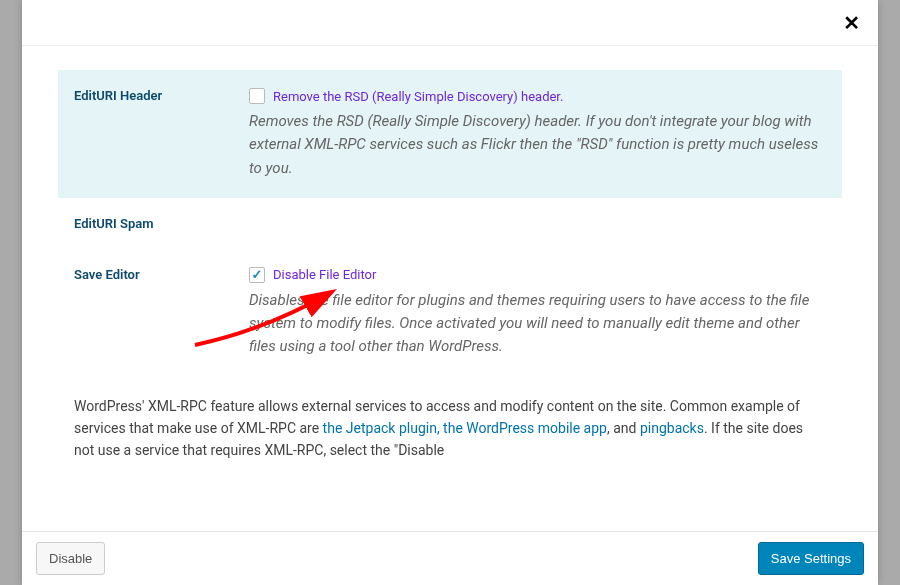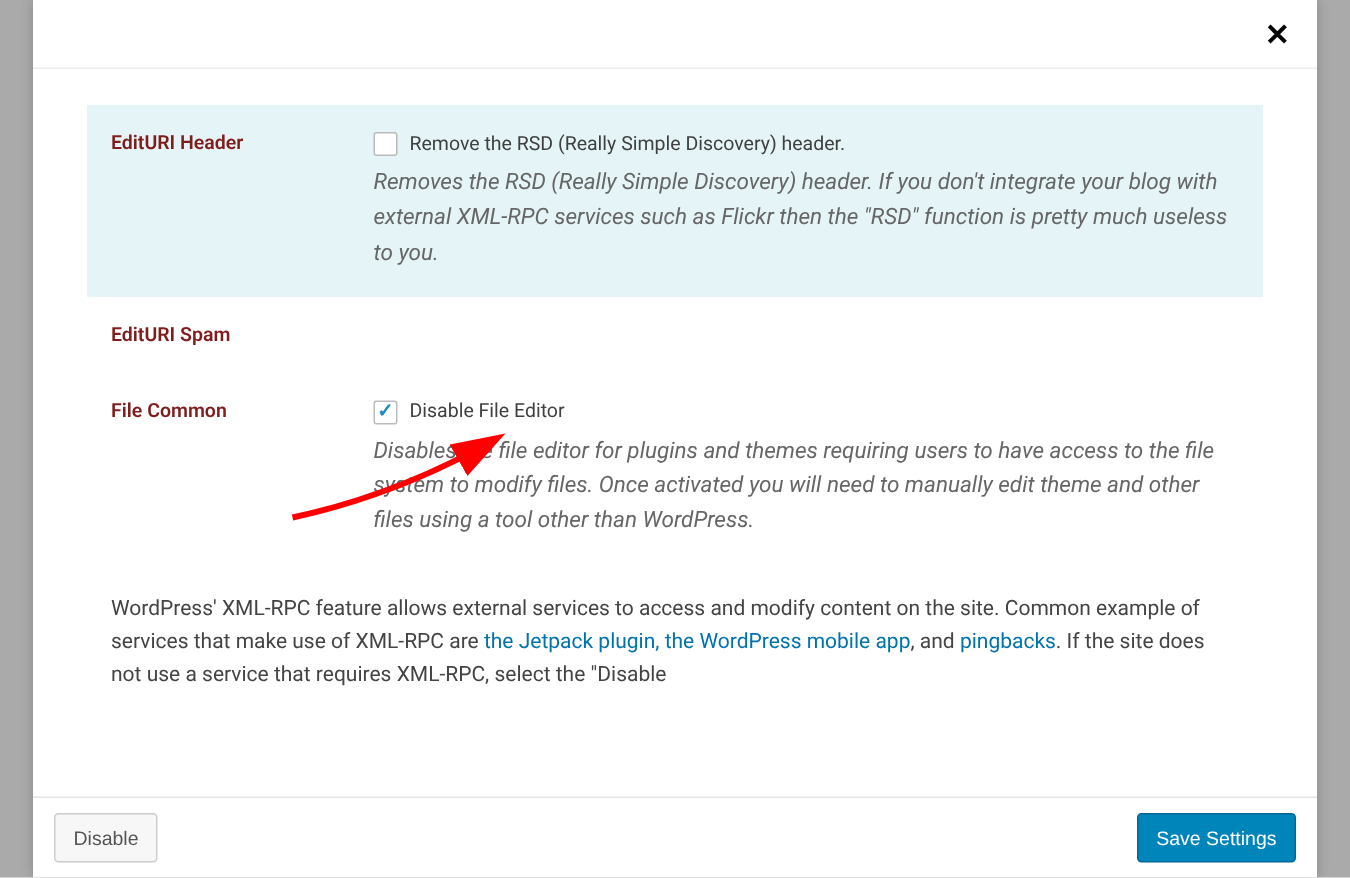--- a/index.html
+++ b/index.html
@@ -51,21 +51,21 @@
     display: flex;
     padding: 18px 16px;
   }
   .row.highlight {
     background: #e5f4f6;
   }
   .row-label {
     width: 175px;
     flex: 0 0 175px;
     font-weight: 600;
-    color: #7f1d1d;
+    color: #0c4a6e;
     font-size: 13px;
   }
   .row-body {
     flex: 1;
   }
   .check-line {
     display: flex;
     align-items: center;
     gap: 8px;
     margin-bottom: 6px;
@@ -83,21 +83,21 @@
     flex: 0 0 auto;
   }
   .cbox.checked::after {
     content: "✓";
     color: #1e8cbe;
     font-size: 13px;
     font-weight: bold;
     line-height: 1;
   }
   .cb-label {
-    color: #404040;
+    color: #6d28d9;
     font-size: 13px;
   }
   .desc {
     color: #666;
     font-style: italic;
     font-size: 15px;
     line-height: 1.55;
   }
   .body-text {
     color: #444;
@@ -173,21 +173,21 @@
         </div>
         <div class="desc">Removes the RSD (Really Simple Discovery) header. If you don't integrate your blog with external XML-RPC services such as Flickr then the "RSD" function is pretty much useless to you.</div>
       </div>
     </div>
 
     <div class="row">
       <div class="row-label">EditURI Spam</div>
     </div>
 
     <div class="row">
-      <div class="row-label">File Common</div>
+      <div class="row-label">Save Editor</div>
       <div class="row-body">
         <div class="check-line">
           <span class="cbox checked"></span>
           <span class="cb-label">Disable File Editor</span>
         </div>
         <div class="desc">Disables the file editor for plugins and themes requiring users to have access to the file system to modify files. Once activated you will need to manually edit theme and other files using a tool other than WordPress.</div>
       </div>
     </div>
 
     <div class="row">

